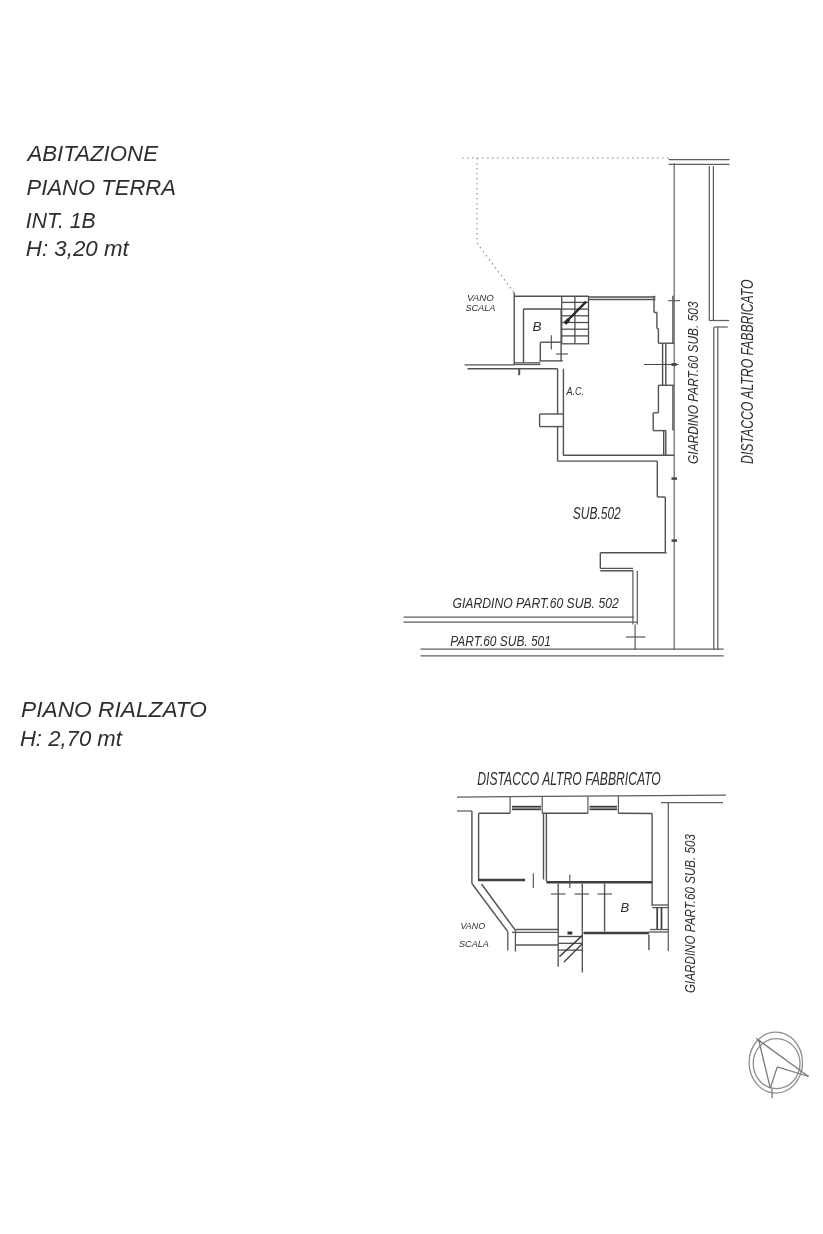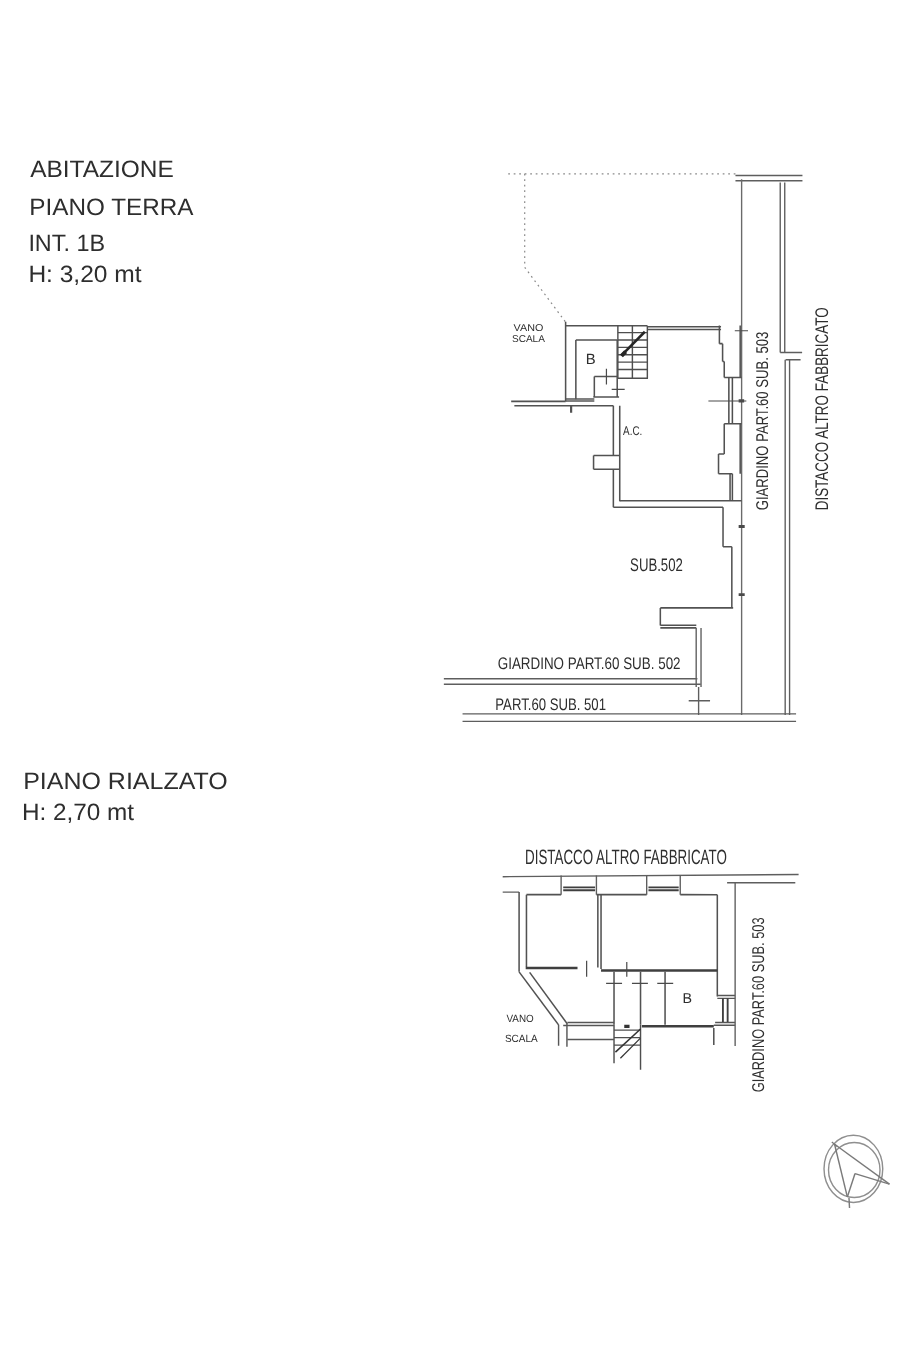--- a/index.html
+++ b/index.html
@@ -1,16 +1,16 @@
 <!DOCTYPE html>
 <html><head>
 <meta charset="utf-8">
 <style>
   html,body{margin:0;padding:0;background:#ffffff;}
-  #page{width:823px;height:1234px;position:relative;background:#ffffff;overflow:hidden;filter:grayscale(1);}
+  #page{width:823px;height:1234px;position:relative;background:#ffffff;overflow:hidden;filter:grayscale(1);font-style:italic;}
   svg{position:absolute;left:0;top:0;}
   text{font-family:"Liberation Sans",sans-serif;fill:#2e2e2e;}
 </style>
 </head>
 <body>
 <div id="page">
 <svg width="823" height="1234" viewBox="0 0 823 1234">
 <g fill="none" stroke-linecap="butt">
 
 <g>

